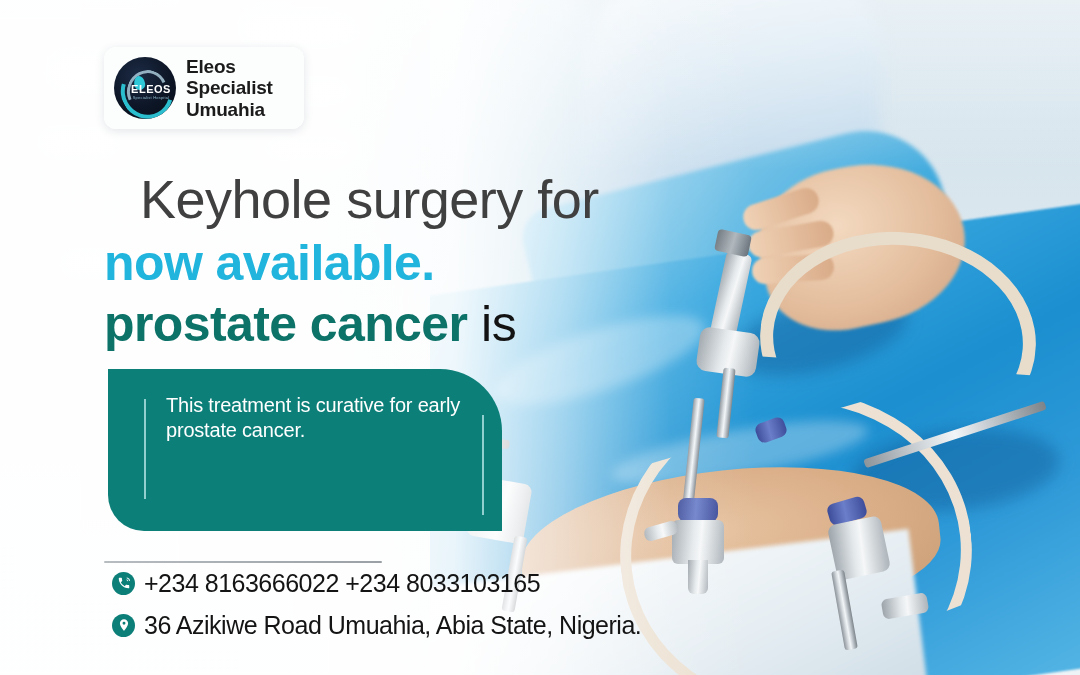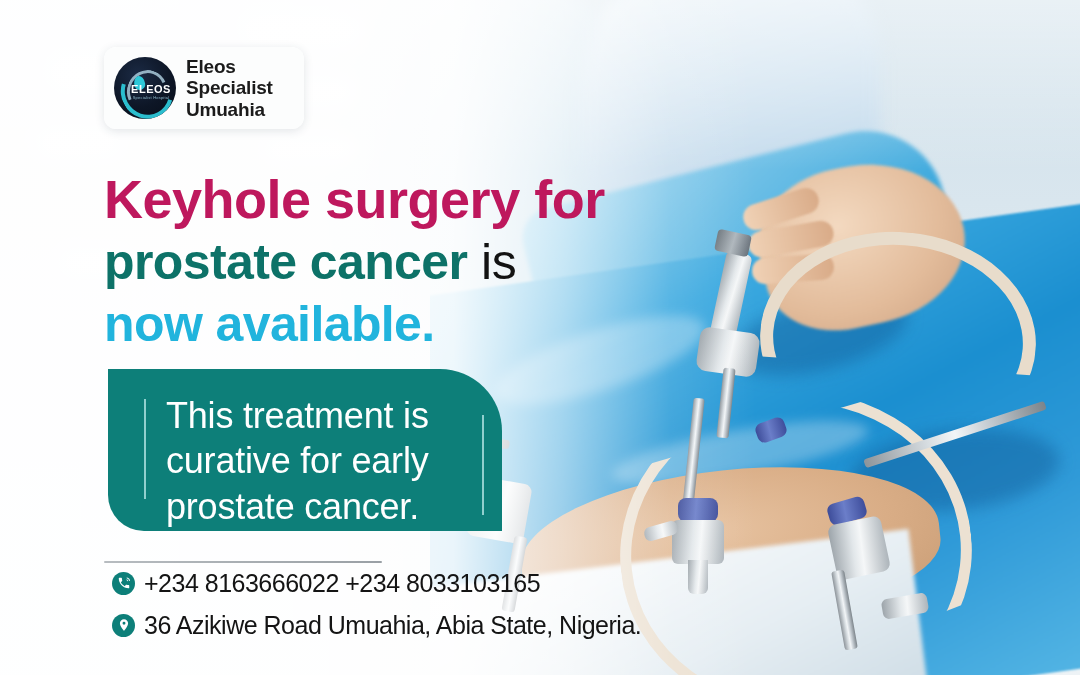--- a/index.html
+++ b/index.html
@@ -265,23 +265,24 @@
     position: absolute;
     left: 104px; top: 172px;
     width: 560px;
   }
   .hl-line {
     line-height: 1.0;
     white-space: nowrap;
   }
   .hl-thin {
     font-size: 54px;
-    font-weight: 700;
-    color: #be185d;
+    font-weight: 400;
+    color: #404040;
     letter-spacing: -.5px;
+    margin-left: 36px;
   }
   .hl-line2 { margin-top: 11px; }
   .hl-bold-teal {
     font-size: 50px;
     font-weight: bold;
     color: #0d7268;
     letter-spacing: -.6px;
   }
   .hl-tail {
     font-size: 50px;
@@ -311,21 +312,21 @@
     width: 2px;
     background: rgba(190,235,235,.75);
   }
   .callout-bar.left  { left: 36px;  top: 30px; height: 100px; }
   .callout-bar.right { right: 18px; top: 46px; height: 100px; }
   .callout-text {
     position: absolute;
     left: 58px; top: 24px;
     width: 300px;
     color: #ffffff;
-    font-size: 36px;
+    font-size: 20px;
     font-weight: 400;
     line-height: 1.26;
     letter-spacing: -.2px;
   }
 
   
   .divider {
     position: absolute;
     left: 104px; top: 561px;
     width: 278px; height: 2px;
@@ -446,25 +447,25 @@
       <div>Eleos</div>
       <div>Specialist</div>
       <div>Umuahia</div>
     </div>
   </div>
 
   <div class="headline">
     <div class="hl-line">
       <span class="hl-thin">Keyhole surgery for</span>
     </div>
+    <div class="hl-line hl-line3">
+      <span class="hl-bold-cyan">now available.</span>
+    </div>
     <div class="hl-line hl-line2">
       <span class="hl-bold-teal">prostate cancer</span><span class="hl-tail"> is</span>
-    </div>
-    <div class="hl-line hl-line3">
-      <span class="hl-bold-cyan">now available.</span>
     </div>
   </div>
 
   <div class="callout">
     <div class="callout-bar left"></div>
     <div class="callout-bar right"></div>
     <div class="callout-text">This treatment is curative for early prostate cancer.</div>
   </div>
 
   <div class="divider"></div>

